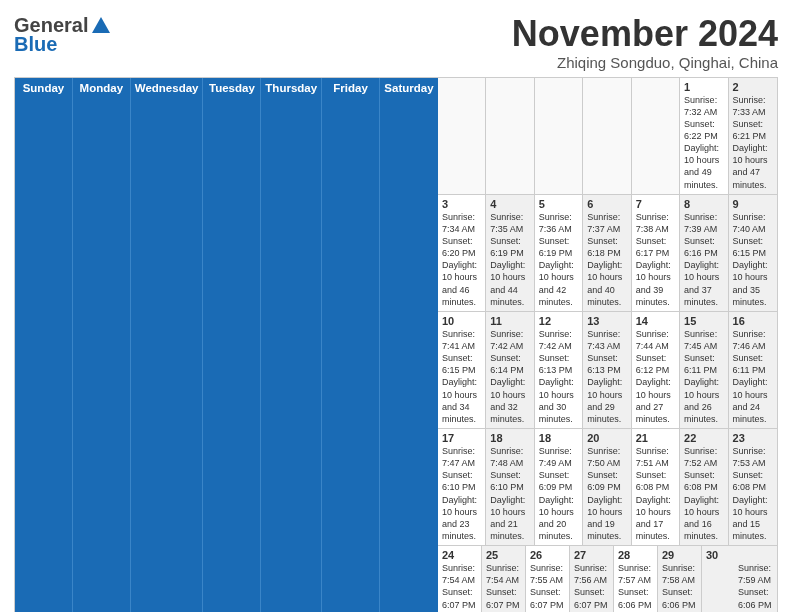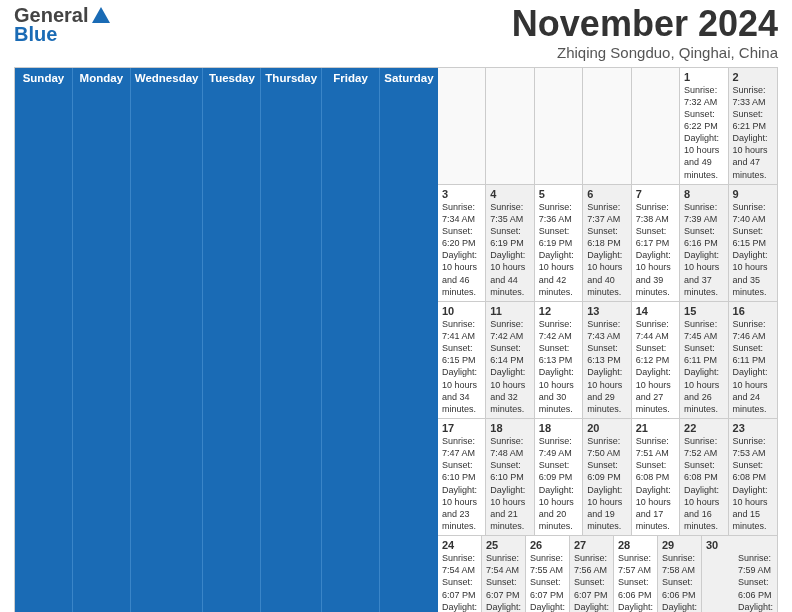--- a/index.html
+++ b/index.html
@@ -6,21 +6,21 @@
     body {
       font-family: Arial, sans-serif;
       background: #fff;
       width: 792px;
       height: 612px;
       overflow: hidden;
     }
     .page {
       width: 792px;
       height: 612px;
-      padding: 4px 14px;
+      padding: 14px 14px;
       display: flex;
       flex-direction: column;
     }
     .header {
       display: flex;
       justify-content: space-between;
       align-items: flex-start;
       margin-bottom: 6px;
     }
     .logo {

